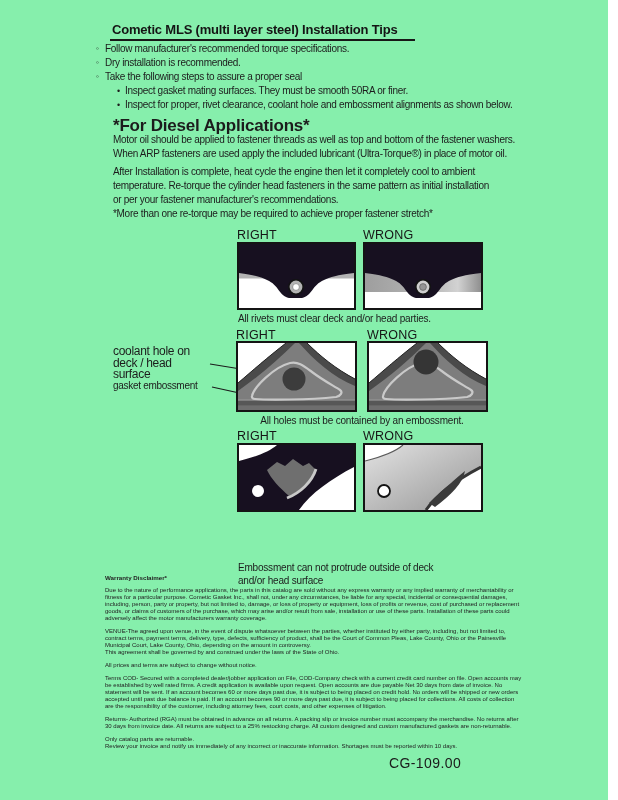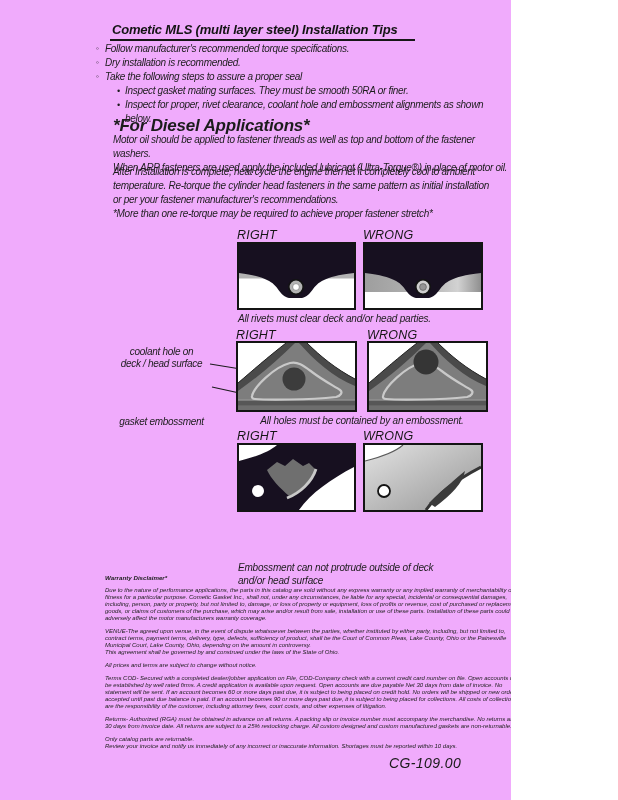--- a/index.html
+++ b/index.html
@@ -1,17 +1,17 @@
 <!DOCTYPE html>
 <html style="--diagram_black: #171020; --deck_gray: #b3b3b3; --mid_gray: #7d7d7d; --dark_gray: #4a4a4a; --hole_gray: #3c3c3c; --patch_gray: #6f6f6f; --emboss_line: #c9c9c9;"><head>
 <meta charset="utf-8">
 <style>
   html,body{margin:0;padding:0;background:#fff;}
-  #page{position:relative;width:511px;height:800px;background:#f0abfc;overflow:hidden;
-        font-family:"Liberation Sans","DejaVu Sans",sans-serif;color:#1c1c1c;font-style:italic;}
+  #page{position:relative;width:608px;height:800px;background:#86efac;overflow:hidden;
+        font-family:"Liberation Sans","DejaVu Sans",sans-serif;color:#1c1c1c;}
   .abs{position:absolute;}
   .txt{white-space:pre-line;}
 
   
   #title{left:110px;top:22px;font-size:13px;font-weight:bold;letter-spacing:-0.2px;
          color:#141414;padding:0 18px 2px 2px;border-bottom:2px solid #171717;}
 
   
   #tips{left:96px;top:42px;font-size:10px;letter-spacing:-0.3px;line-height:14px;}
   .tip-row{display:flex;height:14px;align-items:baseline;}
@@ -34,22 +34,22 @@
   #r1-wrong-label{left:363px;top:228px;width:120px;}
   #r1-box-right{left:237px;top:242px;width:115px;height:64px;}
   #r1-box-wrong{left:363px;top:242px;width:116px;height:64px;}
   #r1-caption{left:238px;top:313px;}
 
   #r2-right-label{left:236px;top:328px;width:120px;}
   #r2-wrong-label{left:367px;top:328px;width:121px;}
   #r2-box-right{left:236px;top:341px;width:117px;height:67px;}
   #r2-box-wrong{left:367px;top:341px;width:117px;height:67px;}
   #r2-caption{left:236px;top:415px;width:252px;text-align:center;}
-  #ann1{left:113px;top:346px;width:97px;text-align:center;font-size:10px;letter-spacing:-0.3px;line-height:11.5px;}
-  #ann2{left:113px;top:380px;width:97px;text-align:center;font-size:10px;letter-spacing:-0.3px;margin-top:36px;}
+  #ann1{left:113px;top:346px;width:97px;text-align:left;font-size:12px;letter-spacing:-0.3px;line-height:11.5px;}
+  #ann2{left:113px;top:380px;width:97px;text-align:left;font-size:10px;letter-spacing:-0.3px;}
   #ann-lines{left:113px;top:338px;}
 
   #r3-right-label{left:237px;top:429px;width:119px;}
   #r3-wrong-label{left:363px;top:429px;width:120px;}
   #r3-box-right{left:237px;top:443px;width:115px;height:65px;}
   #r3-box-wrong{left:363px;top:443px;width:116px;height:65px;}
   #r3-caption{left:238px;top:514px;margin-top:48px;}
 
   
   #warranty{left:105px;top:574px;width:440px;font-size:6px;line-height:7px;color:#222;}

